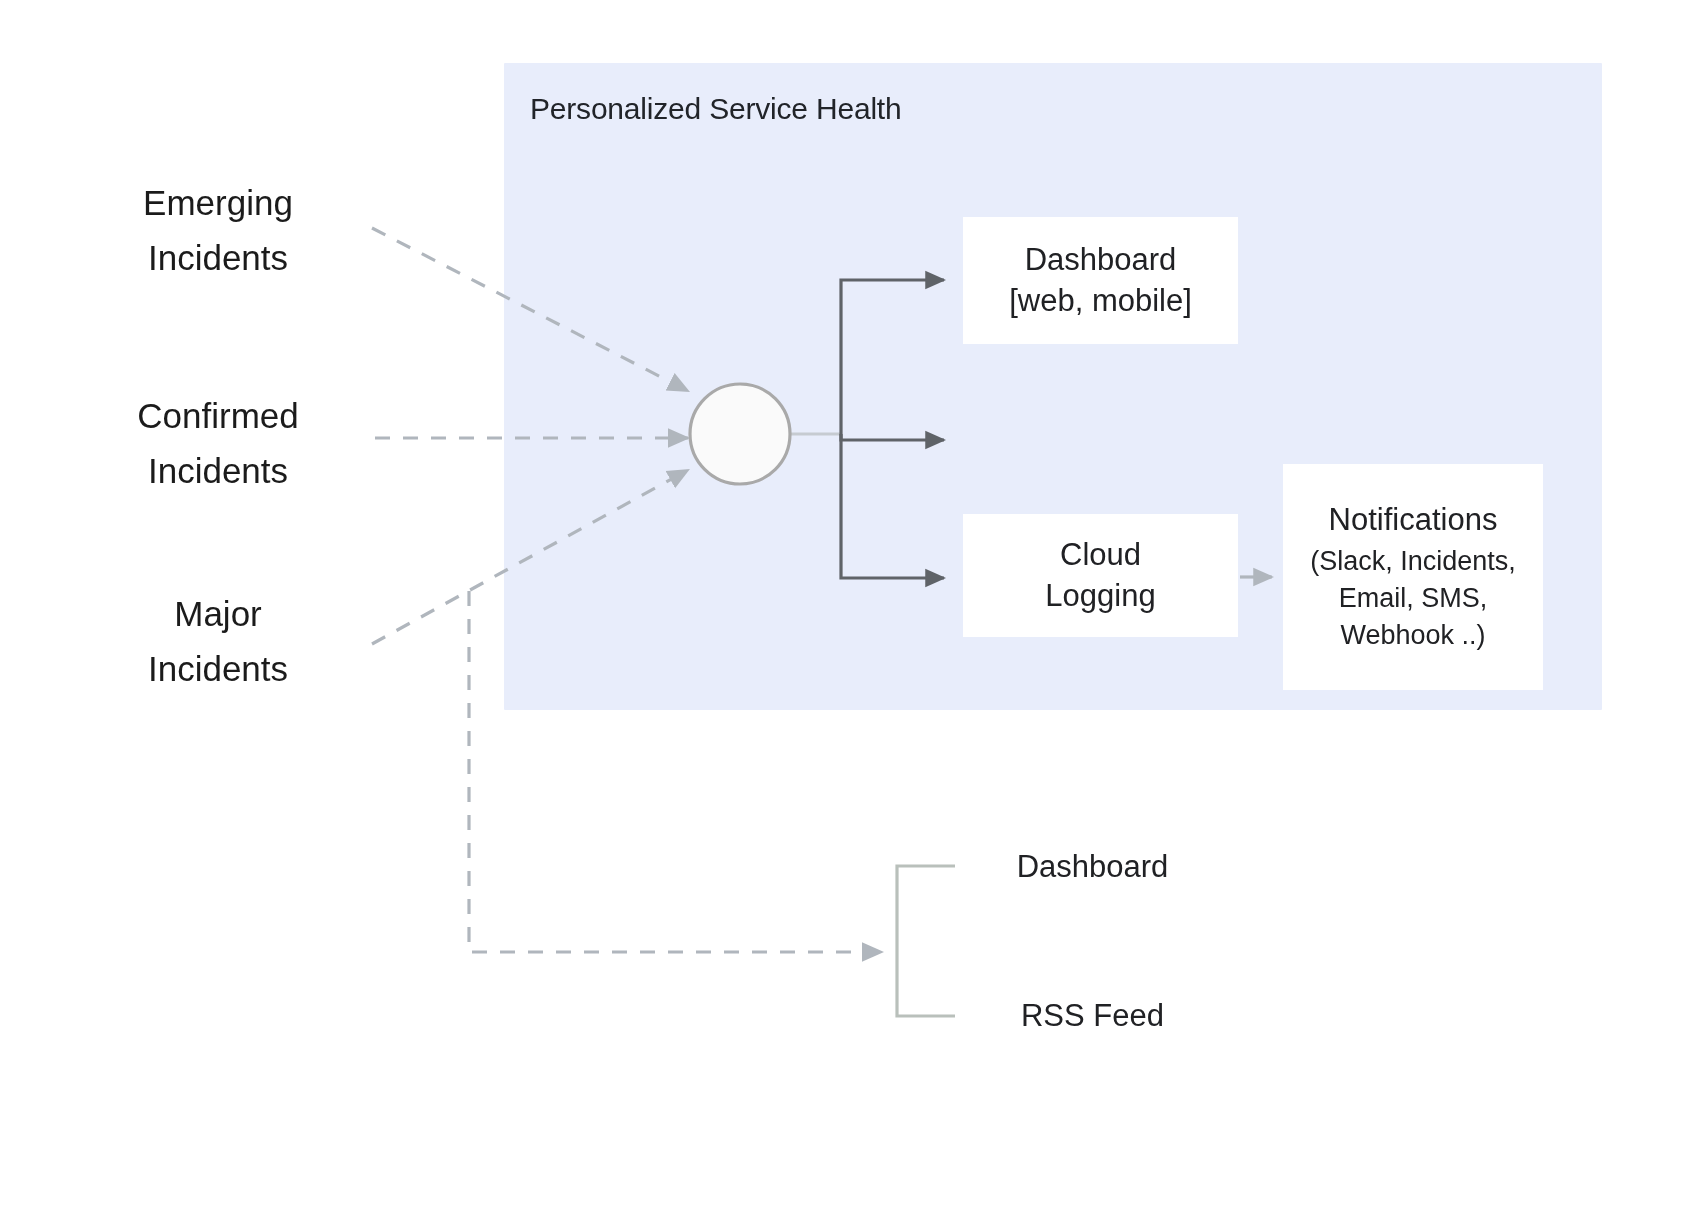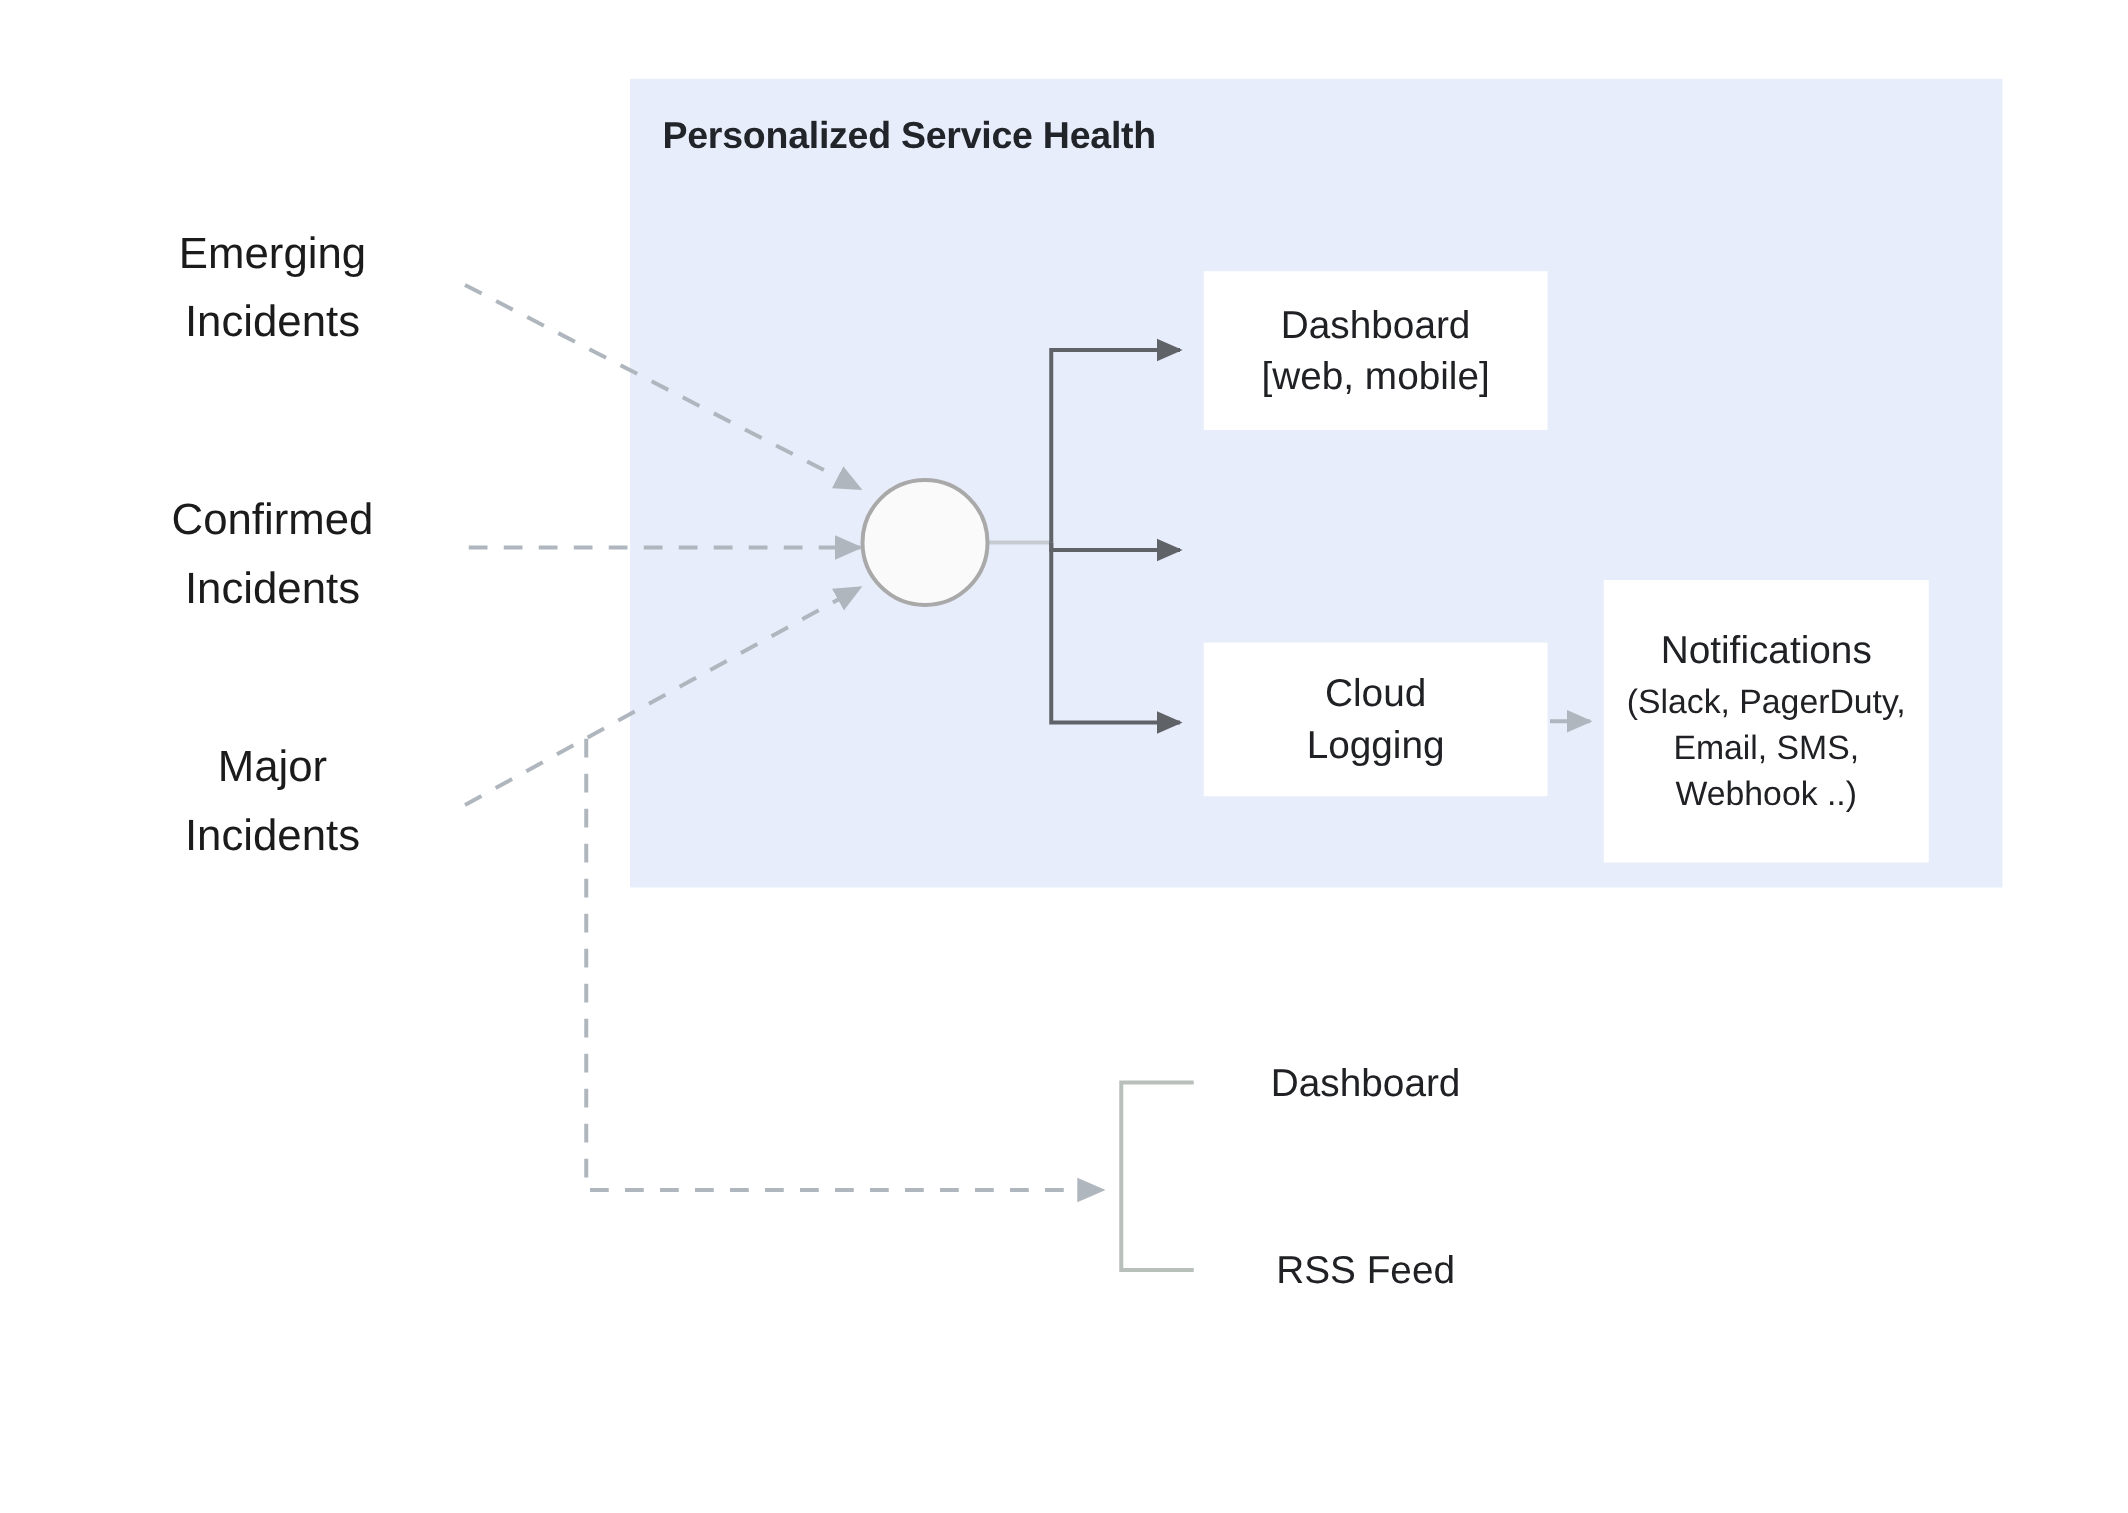--- a/index.html
+++ b/index.html
@@ -34,21 +34,21 @@
     top: 729px;
     width: 1098px;
     height: 409px;
     background: #dbe7d3;
   }
   .panel-title {
     position: absolute;
     left: 26px;
     top: 29px;
     font-size: 30px;
-    font-weight: bold;
+    font-weight: normal;
     color: #212429;
     letter-spacing: -0.2px;
     white-space: nowrap;
   }
 
   
   .side-label {
     position: absolute;
     text-align: center;
     font-size: 35px;
@@ -166,21 +166,21 @@
 
   <div class="node-box" id="box-dashboard-web">Dashboard
 [web, mobile]</div>
 
 
   <div class="node-box" id="box-cloud-logging">Cloud
 Logging</div>
 
   <div class="node-box" id="box-notifications">
     <div class="notif-title">Notifications</div>
-    <div class="notif-sub">(Slack, PagerDuty,
+    <div class="notif-sub">(Slack, Incidents,
 Email, SMS,
 Webhook ..)</div>
   </div>
 
   <div class="node-box" id="box-dash-csh">Dashboard</div>
 
   <div class="node-box" id="box-rss">RSS Feed</div>
 
 </div>
 

